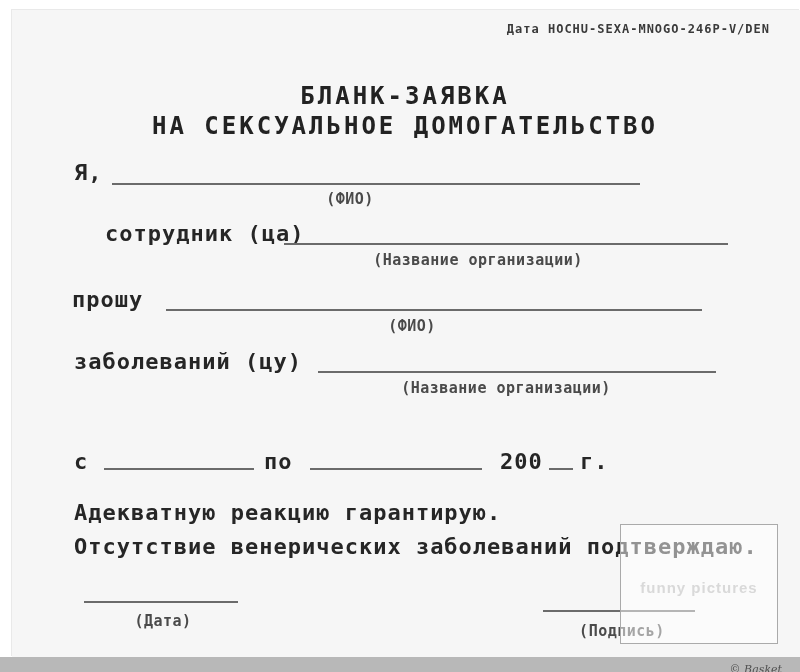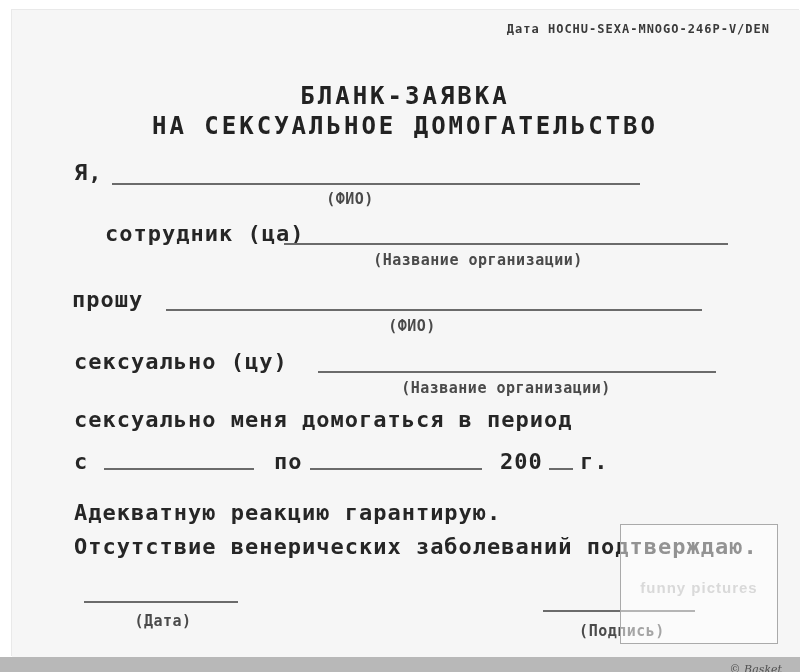--- a/index.html
+++ b/index.html
@@ -74,29 +74,28 @@
   <div class="abs hint" style="left:100px; top:190px; width:500px;">(ФИО)</div>
 
   <div class="abs lbl" style="left:72px; top:221px;margin-left:33px;">сотрудник (ца)</div>
   <div class="abs fill-line" style="left:284px; top:243px; width:444px;"></div>
   <div class="abs hint" style="left:250px; top:251px; width:456px;">(Название организации)</div>
 
   <div class="abs lbl" style="left:72px; top:287px;">прошу</div>
   <div class="abs fill-line" style="left:166px; top:309px; width:536px;"></div>
   <div class="abs hint" style="left:162px; top:317px; width:500px;">(ФИО)</div>
 
-  <div class="abs lbl" style="left:74px; top:349px;">сексуально (цу)</div>
+  <div class="abs lbl" style="left:74px; top:349px;">заболеваний (цу)</div>
   <div class="abs fill-line" style="left:318px; top:371px; width:398px;"></div>
   <div class="abs hint" style="left:306px; top:379px; width:400px;">(Название организации)</div>
 
-  <div class="abs lbl" style="left:74px; top:407px;">сексуально меня домогаться в период</div>
 
   <div class="abs lbl" style="left:74px; top:449px;">с</div>
   <div class="abs fill-line" style="left:104px; top:468px; width:150px;"></div>
-  <div class="abs lbl" style="left:264px; top:449px;margin-left:10px;">по</div>
+  <div class="abs lbl" style="left:264px; top:449px;">по</div>
   <div class="abs fill-line" style="left:310px; top:468px; width:172px;"></div>
   <div class="abs lbl" style="left:500px; top:449px;text-align:center;">200</div>
   <div class="abs fill-line" style="left:549px; top:468px; width:24px;"></div>
   <div class="abs lbl" style="left:580px; top:449px;">г.</div>
 
   <div class="abs lbl" style="left:74px; top:534px; z-index:1;">Отсутствие венерических заболеваний подтверждаю.</div>
   <div class="abs lbl" style="left:74px; top:500px;">Адекватную реакцию гарантирую.</div>
 
   <div class="abs fill-line" style="left:84px; top:601px; width:154px;"></div>
   <div class="abs hint" style="left:88px; top:612px; width:150px;">(Дата)</div>

